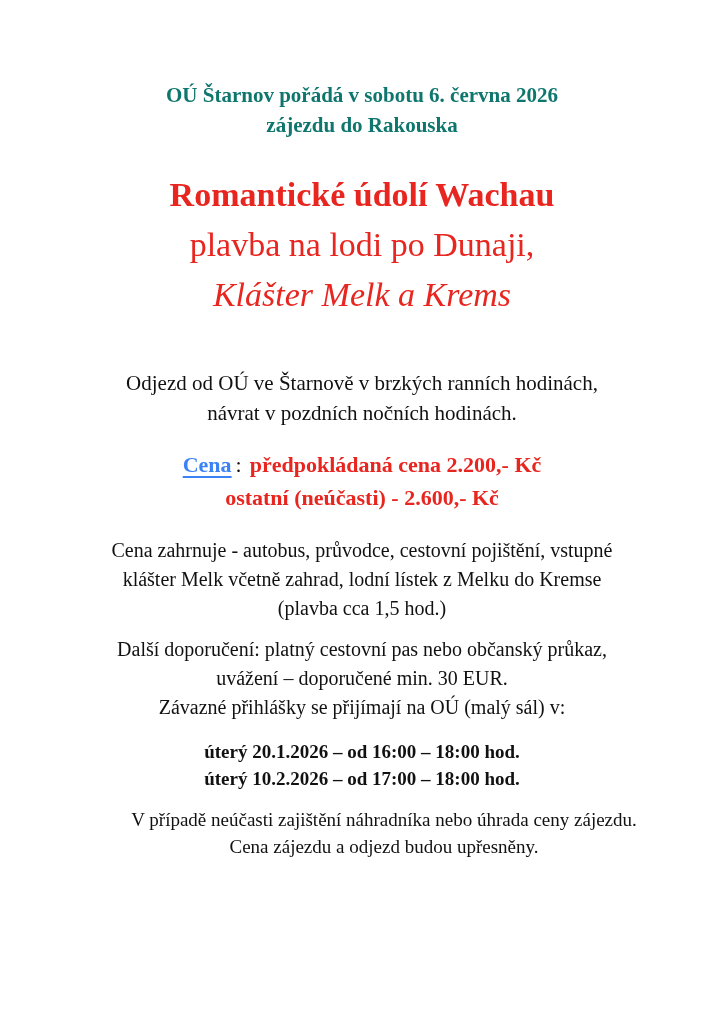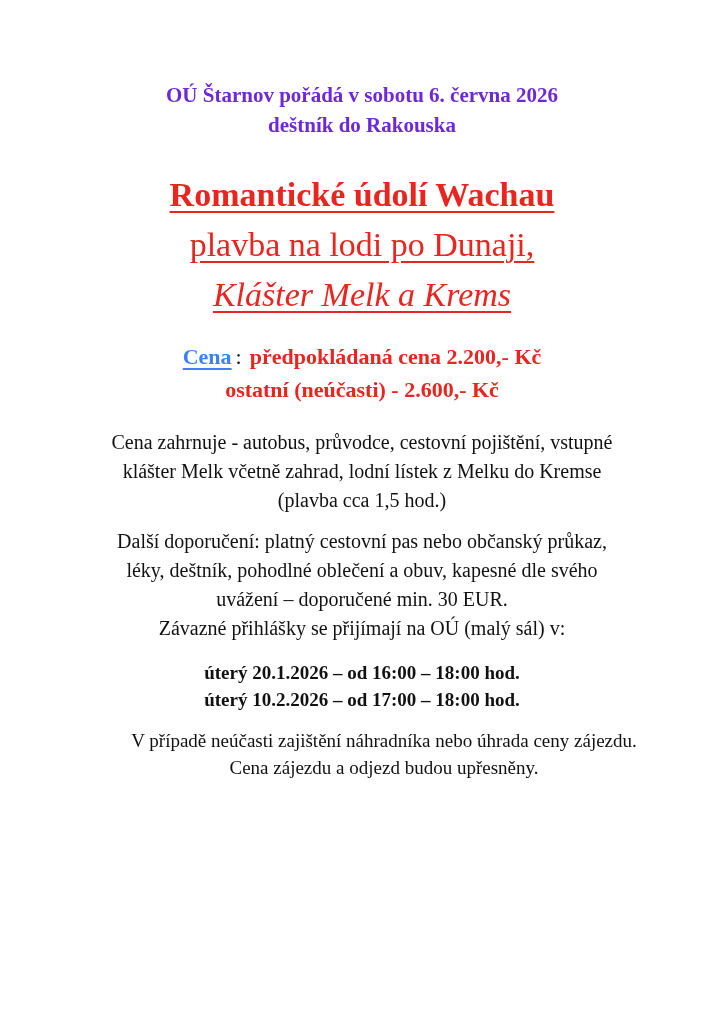--- a/index.html
+++ b/index.html
@@ -13,30 +13,29 @@
     font-family: "Liberation Serif", "DejaVu Serif", serif;
     color: #111111;
     text-align: center;
     overflow: hidden;
     padding-top: 80px;
   }
   .header {
     font-size: 21px;
     font-weight: bold;
     line-height: 30px;
-    color: #6d28d9;
+    color: #0f766e;
   }
   .title-block {
     margin-top: 30px;
     color: #e8251f;
     font-size: 34px;
     line-height: 50px;
   }
   .title-line {
-    text-decoration: underline;
     text-decoration-thickness: 2px;
     text-underline-offset: 5px;
   }
   .title-line.bold { font-weight: bold; }
   .title-line.italic { font-style: italic; }
   .departure {
     margin-top: 48px;
     font-size: 21px;
     line-height: 30px;
   }
@@ -82,46 +81,49 @@
     padding-left: 44px;
   }
 </style>
 </head>
 <body>
 
 <div class="page">
 
   <div class="header">
     <div>OÚ Štarnov pořádá v sobotu 6. června 2026</div>
-    <div>deštník do Rakouska</div>
+    <div>zájezdu do Rakouska</div>
   </div>
 
   <div class="title-block">
     <div><span class="title-line bold">Romantické údolí Wachau</span></div>
     <div><span class="title-line">plavba na lodi po Dunaji,</span></div>
     <div><span class="title-line italic">Klášter Melk a Krems</span></div>
   </div>
 
+  <div class="departure">
+    <div>Odjezd od OÚ ve Štarnově v brzkých ranních hodinách,</div>
+    <div>návrat v pozdních nočních hodinách.</div>
+  </div>
 
   <div class="price-block">
     <div>
       <span class="price-label">Cena</span><span class="price-sep">:</span><span class="price-red">předpokládaná cena 2.200,- Kč</span>
     </div>
     <div class="price-red">ostatní (neúčasti) - 2.600,- Kč</div>
   </div>
 
   <div class="includes">
     <div>Cena zahrnuje - autobus, průvodce, cestovní pojištění, vstupné</div>
     <div>klášter Melk včetně zahrad, lodní lístek z Melku do Kremse</div>
     <div>(plavba cca 1,5 hod.)</div>
   </div>
 
   <div class="recommend">
     <div>Další doporučení: platný cestovní pas nebo občanský průkaz,</div>
-    <div>léky, deštník, pohodlné oblečení a obuv, kapesné dle svého</div>
     <div>uvážení – doporučené min. 30 EUR.</div>
   </div>
 
   <div class="reg-intro">Závazné přihlášky se přijímají na OÚ (malý sál) v:</div>
 
   <div class="reg-dates">
     <div>úterý 20.1.2026 – od 16:00 – 18:00 hod.</div>
     <div>úterý 10.2.2026 – od 17:00 – 18:00 hod.</div>
   </div>
 

